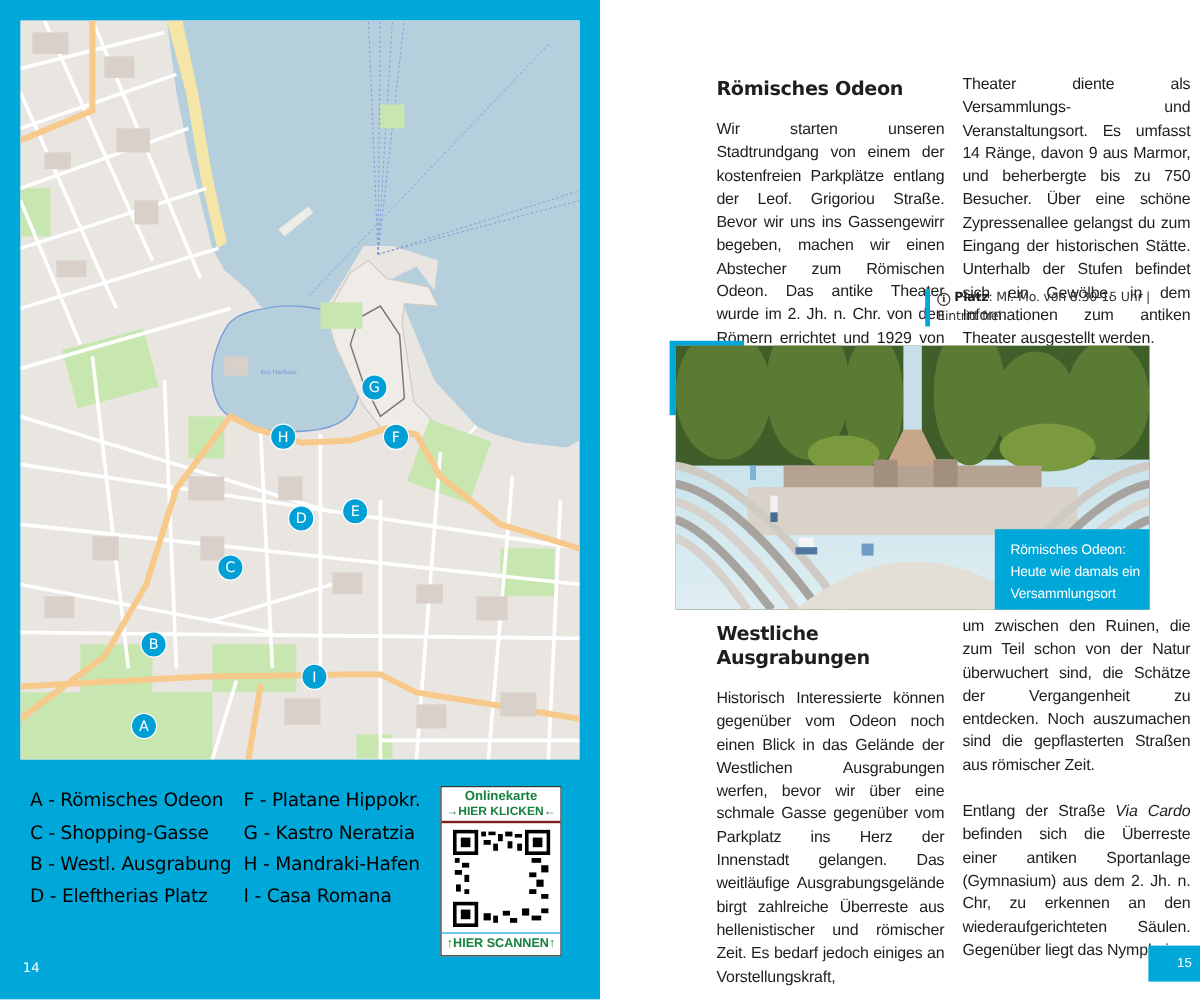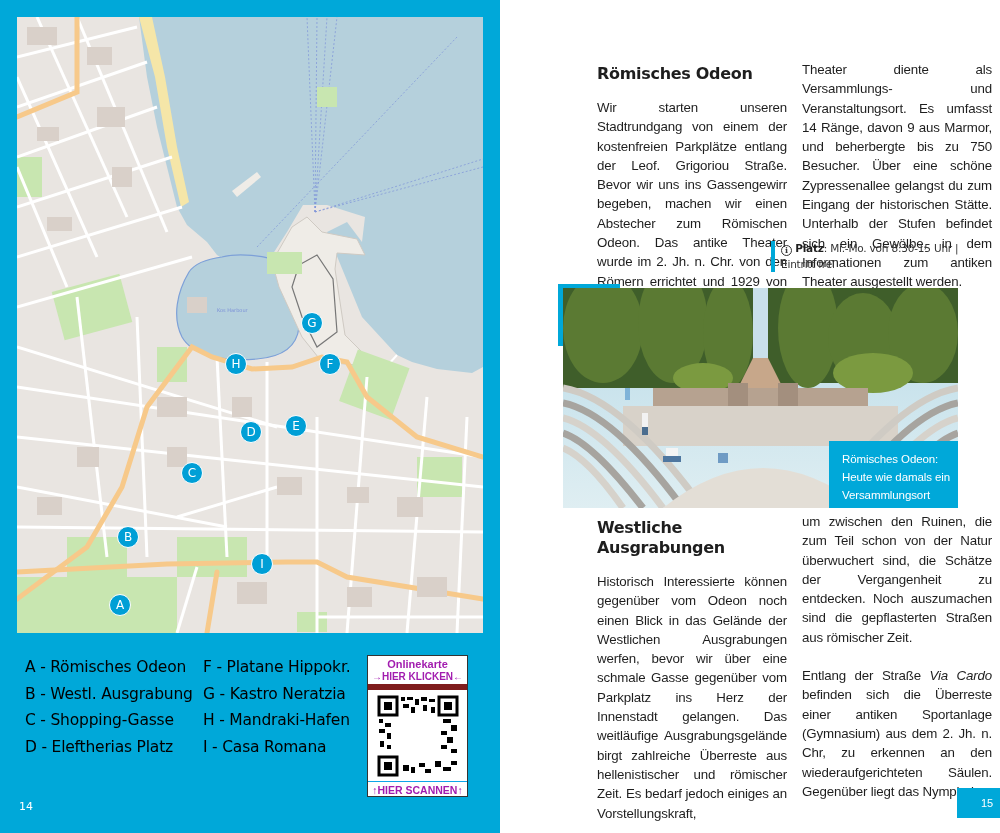--- a/index.html
+++ b/index.html
@@ -29,24 +29,24 @@
     letter-spacing: -0.2px;
   }
   .legend-col-1 { left: 25px; }
   .legend-col-2 { left: 203px; }
   .legend-item { white-space: nowrap; display: block; }
 
   .qr-card {
     position: absolute; left: 367px; top: 655px; width: 101px; height: 142px;
     background: #ffffff; border: 1px solid #333333;
     font-family: "Liberation Sans", sans-serif; font-weight: bold;
-    text-align: center; color: #a21caf;
+    text-align: center; color: #15803d;
   }
   .qr-title { font-size: 11px; line-height: 14px; padding-top: 1px; }
-  .qr-click { font-size: 10px; line-height: 12px; border-bottom: 6px solid #7f1d1d; padding-bottom: 1px; }
+  .qr-click { font-size: 10px; line-height: 12px; border-bottom: 2px solid #7f1d1d; padding-bottom: 1px; }
   .qr-code { position: relative; width: 82px; height: 82px; margin: 5px auto 4px auto; }
   .qr-scan { font-size: 10.5px; line-height: 14px; border-top: 1px solid #0ea5e9; padding-top: 1px; }
 
   .page-number-left {
     position: absolute; left: 19px; top: 800px; color: #ffffff;
     font-family: "DejaVu Sans", sans-serif; font-size: 11px;
   }
 
   
   .right-page { position: absolute; left: 500px; top: 0; width: 500px; height: 833px; background: #ffffff; }
@@ -216,22 +216,22 @@
     <div class="marker" style="left:234px; top:415px;">D</div>
     <div class="marker" style="left:279px; top:409px;">E</div>
     <div class="marker" style="left:313px; top:347px;">F</div>
     <div class="marker" style="left:295px; top:306px;">G</div>
     <div class="marker" style="left:219px; top:347px;">H</div>
     <div class="marker" style="left:245px; top:547px;">I</div>
   </div>
 
   <div class="legend legend-col-1">
     <span class="legend-item">A - Römisches Odeon</span>
+    <span class="legend-item">C - Shopping-Gasse</span>
     <span class="legend-item">B - Westl. Ausgrabung</span>
-    <span class="legend-item">C - Shopping-Gasse</span>
     <span class="legend-item">D - Eleftherias Platz</span>
   </div>
   <div class="legend legend-col-2">
     <span class="legend-item">F - Platane Hippokr.</span>
     <span class="legend-item">G - Kastro Neratzia</span>
     <span class="legend-item">H - Mandraki-Hafen</span>
     <span class="legend-item">I - Casa Romana</span>
   </div>
 
   <div class="qr-card">

